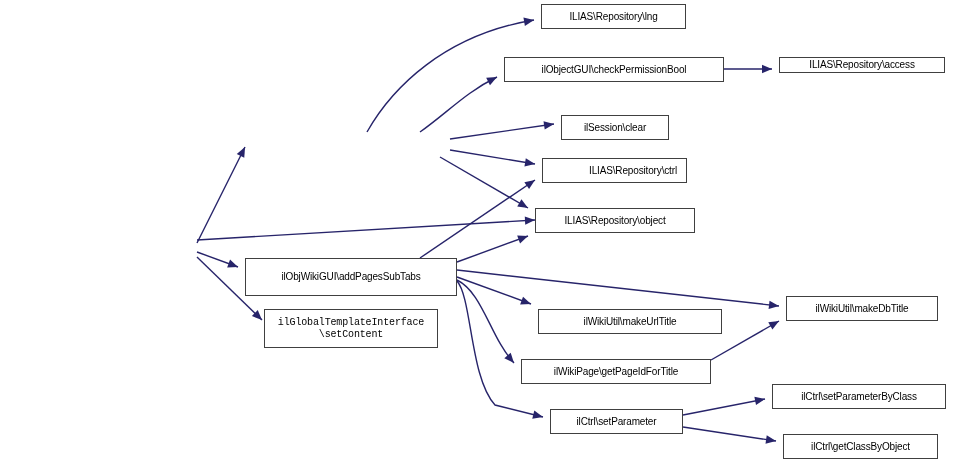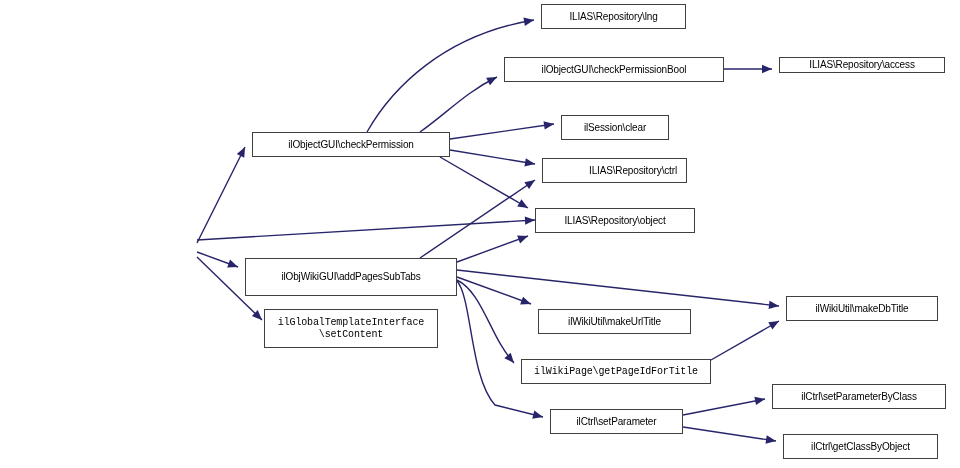--- a/index.html
+++ b/index.html
@@ -91,29 +91,28 @@
       <polygon points="514,363 504.30653569190554,358.1341239526989 510.6880301560577,352.67184160884347" class="edge-head"></polygon>
       <path d="M457,281 C472,298 470,378 495,405 L543,417" class="edge-path"></path>
       <polygon points="543,417 532.2799294424349,418.64926869879514 534.3172085870465,410.50006667117725" class="edge-head"></polygon>
       <path d="M711,360 L779,321" class="edge-path"></path>
       <polygon points="779,321 772.4150074746024,329.61846119910376 768.2358829894895,322.33183519402235" class="edge-head"></polygon>
       <path d="M683,415 L765,399" class="edge-path"></path>
       <polygon points="765,399 755.9894287680298,405.037350915227 754.3807537951026,396.79282759174265" class="edge-head"></polygon>
       <path d="M683,427 L776,441" class="edge-path"></path>
       <polygon points="776,441 765.4862071955109,443.6646127043673 766.7366249358673,435.3582021995462" class="edge-head"></polygon>
     </svg>
-    <div class="node" style="left: 252px; top: 132px; width: 198px; height: 25px;">ilObjectGUI\checkPermission</div>
     <div class="node" style="left: 245px; top: 258px; width: 212px; height: 38px;">ilObjWikiGUI\addPagesSubTabs</div>
     <div class="node" style="left: 264px; top: 309px; width: 174px; height: 39px; font-family: Liberation Mono, monospace;">ilGlobalTemplateInterface
 \setContent</div>
     <div class="node" style="left: 541px; top: 4px; width: 145px; height: 25px;">ILIAS\Repository\lng</div>
     <div class="node" style="left: 504px; top: 57px; width: 220px; height: 25px;">ilObjectGUI\checkPermissionBool</div>
     <div class="node" style="left: 779px; top: 57px; width: 166px; height: 16px;">ILIAS\Repository\access</div>
     <div class="node" style="left: 561px; top: 107px; width: 108px; height: 25px; margin-top: 8px;">ilSession\clear</div>
     <div class="node" style="left: 542px; top: 158px; width: 145px; height: 25px; padding-left: 37px;">ILIAS\Repository\ctrl</div>
     <div class="node" style="left: 535px; top: 208px; width: 160px; height: 25px;">ILIAS\Repository\object</div>
     <div class="node" style="left: 786px; top: 296px; width: 152px; height: 25px;">ilWikiUtil\makeDbTitle</div>
-    <div class="node" style="left: 538px; top: 309px; width: 153px; height: 25px;">ilWikiUtil\makeUrlTitle</div>
-    <div class="node" style="left: 521px; top: 359px; width: 190px; height: 25px; font-family: Liberation Mono, monospace;">ilWikiPage\getPageIdForTitle</div>
+    <div class="node" style="left: 538px; top: 309px; width: 184px; height: 25px;">ilWikiUtil\makeUrlTitle</div>
+    <div class="node" style="left: 521px; top: 359px; width: 190px; height: 25px;">ilWikiPage\getPageIdForTitle</div>
     <div class="node" style="left: 550px; top: 409px; width: 133px; height: 25px;">ilCtrl\setParameter</div>
     <div class="node" style="left: 772px; top: 384px; width: 174px; height: 25px;">ilCtrl\setParameterByClass</div>
     <div class="node" style="left: 783px; top: 434px; width: 155px; height: 25px;">ilCtrl\getClassByObject</div>
   </div>
 
 </body></html>

